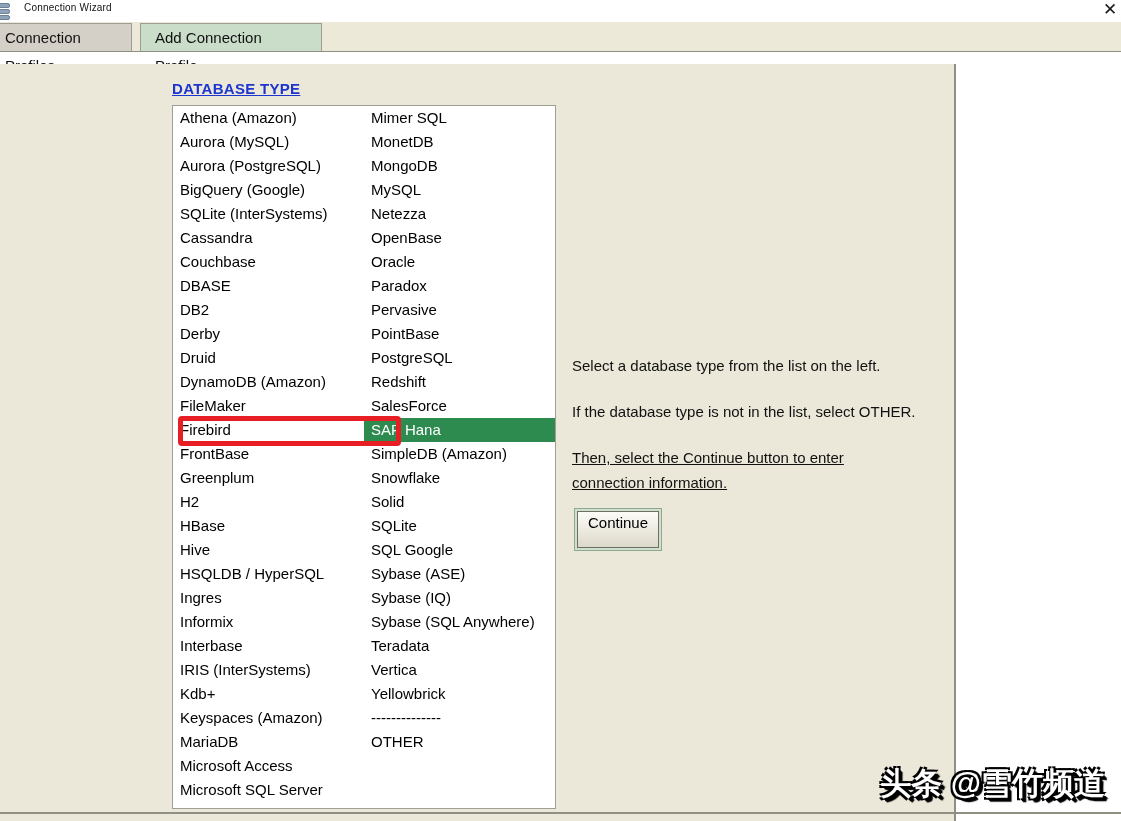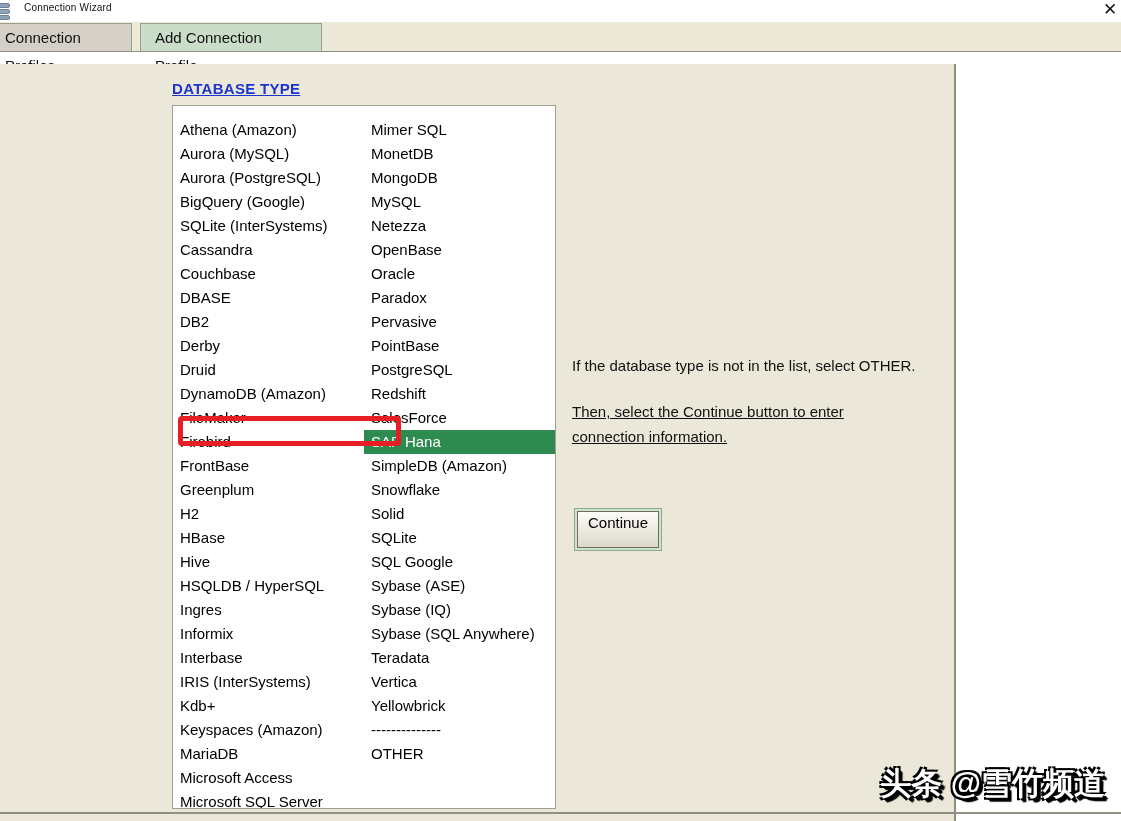--- a/index.html
+++ b/index.html
@@ -26,21 +26,21 @@
   .panel { position:absolute; left:0; top:64px; width:956px; height:760px; background:#ebe8d9; border-right:2px solid #8f8f84; box-sizing:border-box; }
   .bottom-edge { position:absolute; left:0; top:812px; width:1121px; height:2px; background:#8f8f84; }
 
   .db-header { position:absolute; left:172px; top:16px; font-size:15px; font-weight:bold; color:#1c35cf;
                text-decoration:underline; letter-spacing:0.3px; }
 
   
   .listbox { position:absolute; left:172px; top:41px; width:384px; height:704px; background:#ffffff;
              border:1px solid #9f9f94; box-sizing:border-box; overflow:hidden; }
   .listgrid { display:grid; grid-template-rows:repeat(29, 24px); grid-auto-flow:column;
-              grid-template-columns:191px 191px; padding-top:12px; }
+              grid-template-columns:191px 191px; padding-top:0; }
   .db-item { height:24px; line-height:24px; font-size:15px; color:#000; padding-left:7px; white-space:nowrap; }
   .db-item.selected { background:#2e8b50; color:#ffffff; }
 
   
   .annotation-box { position:absolute; left:178px; top:352px; width:223px; height:30px;
                     border:5px solid #e81e25; border-radius:4px; box-sizing:border-box; pointer-events:none; }
 
   
   .instructions { position:absolute; left:572px; top:289px; width:400px; }
   .instructions p { margin:0 0 21px 0; font-size:15px; line-height:25px; color:#111; }
@@ -136,20 +136,21 @@
           <div class="db-item">Vertica</div>
           <div class="db-item">Yellowbrick</div>
           <div class="db-item">--------------</div>
           <div class="db-item">OTHER</div>
         </div>
     </div>
 
     <div class="annotation-box"></div>
 
     <div class="instructions">
+      <p>Select a database type from the list on the left.</p>
       <p>If the database type is not in the list, select OTHER.</p>
       <p class="wrap">Then, select the Continue button to enter connection information.</p>
     </div>
 
     <div class="btn-frame">
       <button class="btn">Continue</button>
     </div>
 
   </div>
 

